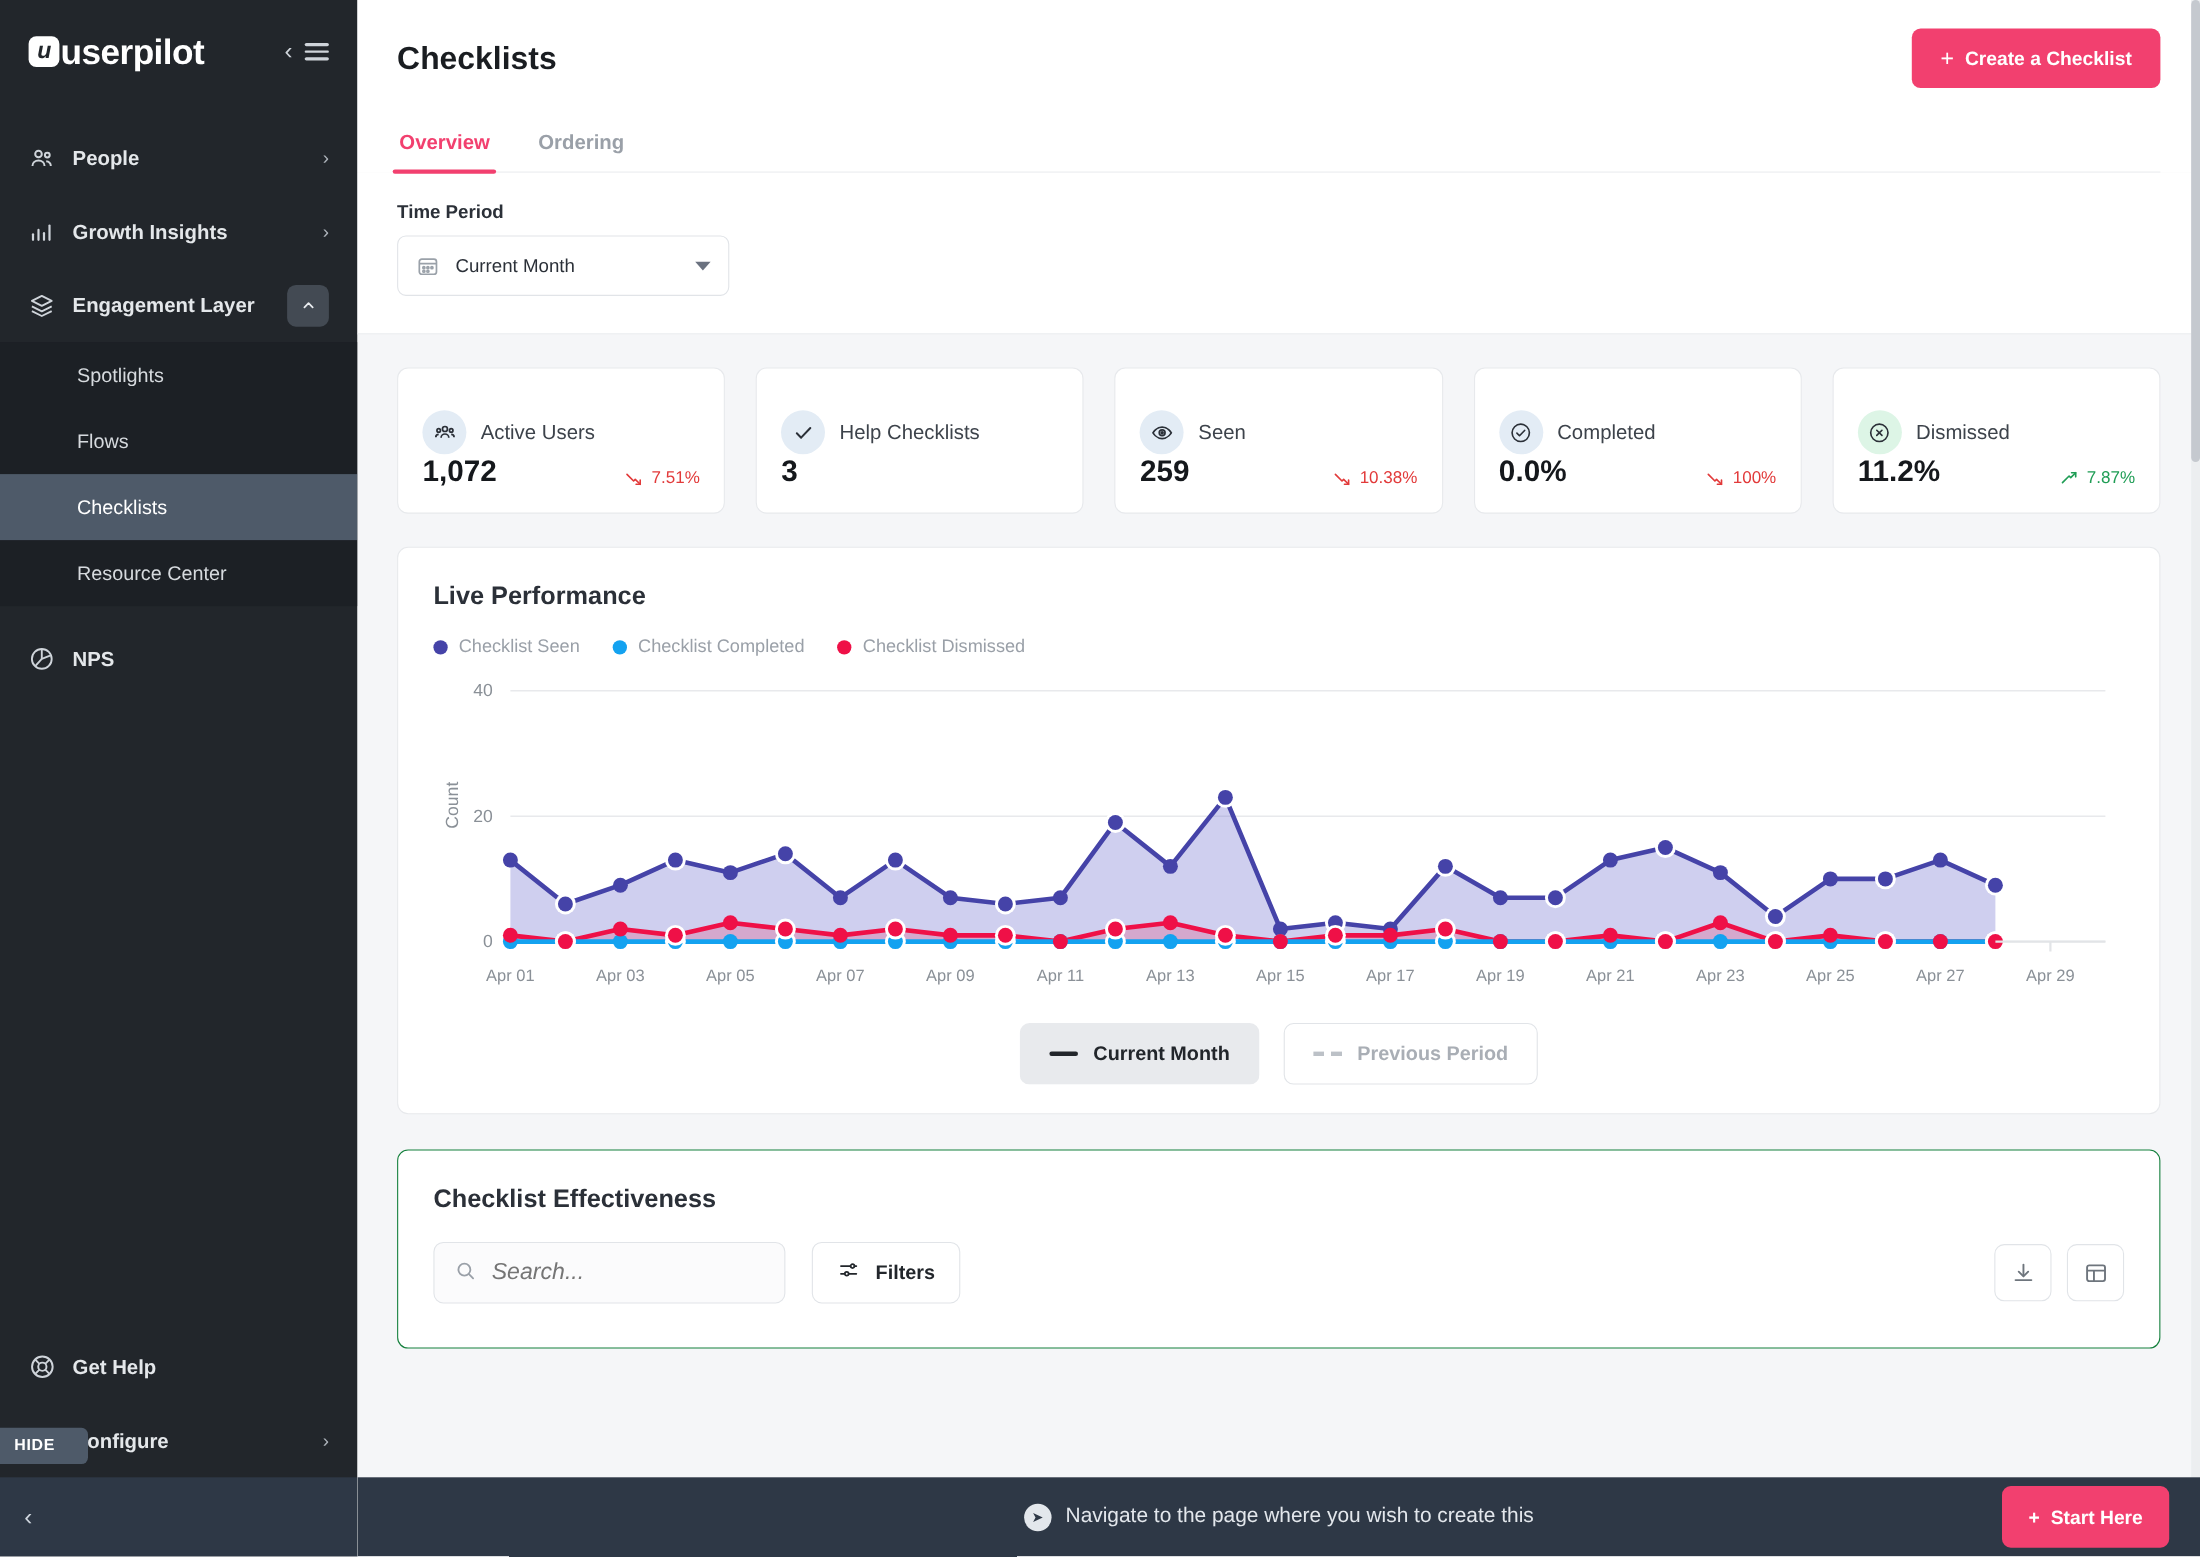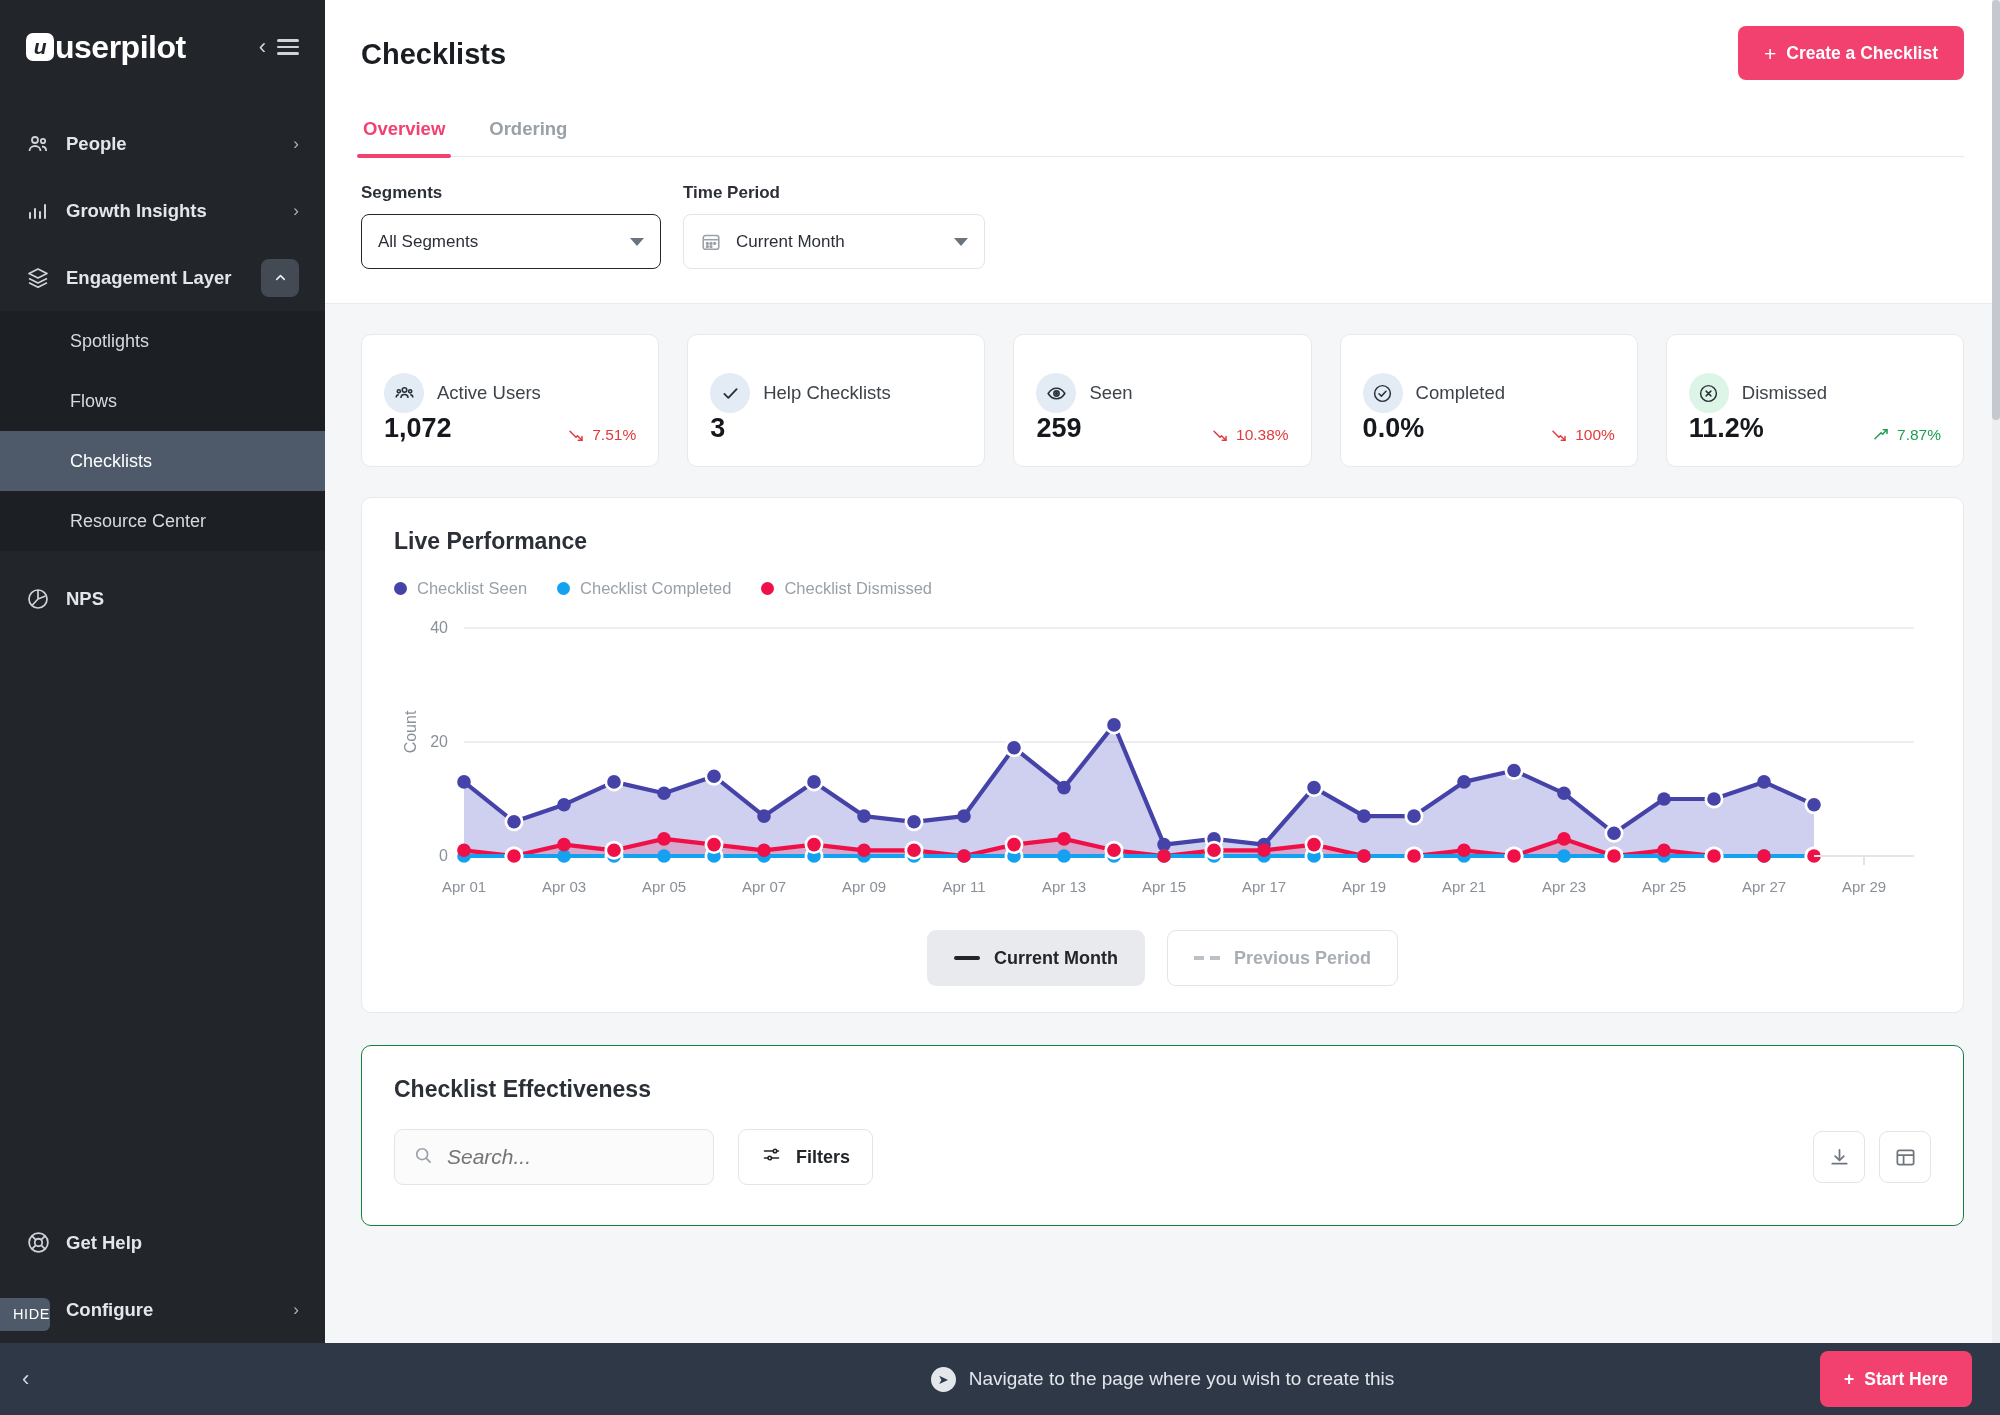--- a/index.html
+++ b/index.html
@@ -46,22 +46,22 @@
   .sub-item {
     display:flex; align-items:center; height: 60px; padding-left: 70px;
     font-size: 18px; font-weight: 400; color:#d6dade; cursor:pointer;
   }
   .sub-item.active { background: #4e5a69; color:#ffffff; }
 
   .sb-bottom { margin-top: auto; padding-bottom: 0px; }
   .sb-bottom .nav-item { font-size: 18.5px; }
   .hide-tab {
     position:absolute; left:0; bottom: 84px;
-    background:#4e5a69; color:#fff; font-size:14.5px; font-weight:400;
-    letter-spacing:.6px; padding: 8px 0 9px 13px; border-radius: 0 6px 6px 0;
+    background:#4e5a69; color:#fff; font-size:14.5px; font-weight:700;
+    letter-spacing:.6px; padding: 8px 30px 9px 13px; border-radius: 0 6px 6px 0;
   }
   .sb-footer {
     height: 72px; background:#2e3846; display:flex; align-items:center; padding-left: 22px;
     color:#cfd6de; font-size: 22px;
   }
 
   
   .main { flex:1; height:1415px; position:relative; background:#f5f6f8; overflow:hidden;}
   .topbar { background:#fff; padding: 0 36px; }
   .topbar-row { display:flex; align-items:flex-start; justify-content:space-between; padding-top: 26px;}
@@ -308,27 +308,20 @@
         </button>
       </div>
       <div class="tabs">
         <div class="tab active">Overview</div>
         <div class="tab">Ordering</div>
       </div>
     </div>
 
     <div class="filterbar">
       <div class="filters-row">
-        <div>
-          <div class="f-label">Segments</div>
-          <div class="select dark">
-            <span class="sel-val">All Segments</span>
-            <span class="tri"></span>
-          </div>
-        </div>
         <div>
           <div class="f-label">Time Period</div>
           <div class="select light">
             <span class="cal-ico">
               <svg width="22" height="22" viewBox="0 0 24 24" fill="none" stroke="currentColor" stroke-width="1.7">
                   <rect x="3.5" y="5" width="17" height="15" rx="2.5"></rect>
                   <path d="M3.5 9.5h17"></path>
                   <circle cx="8" cy="13.5" r="1"></circle>
                   <circle cx="12" cy="13.5" r="1"></circle>
                   <circle cx="16" cy="13.5" r="1"></circle>

